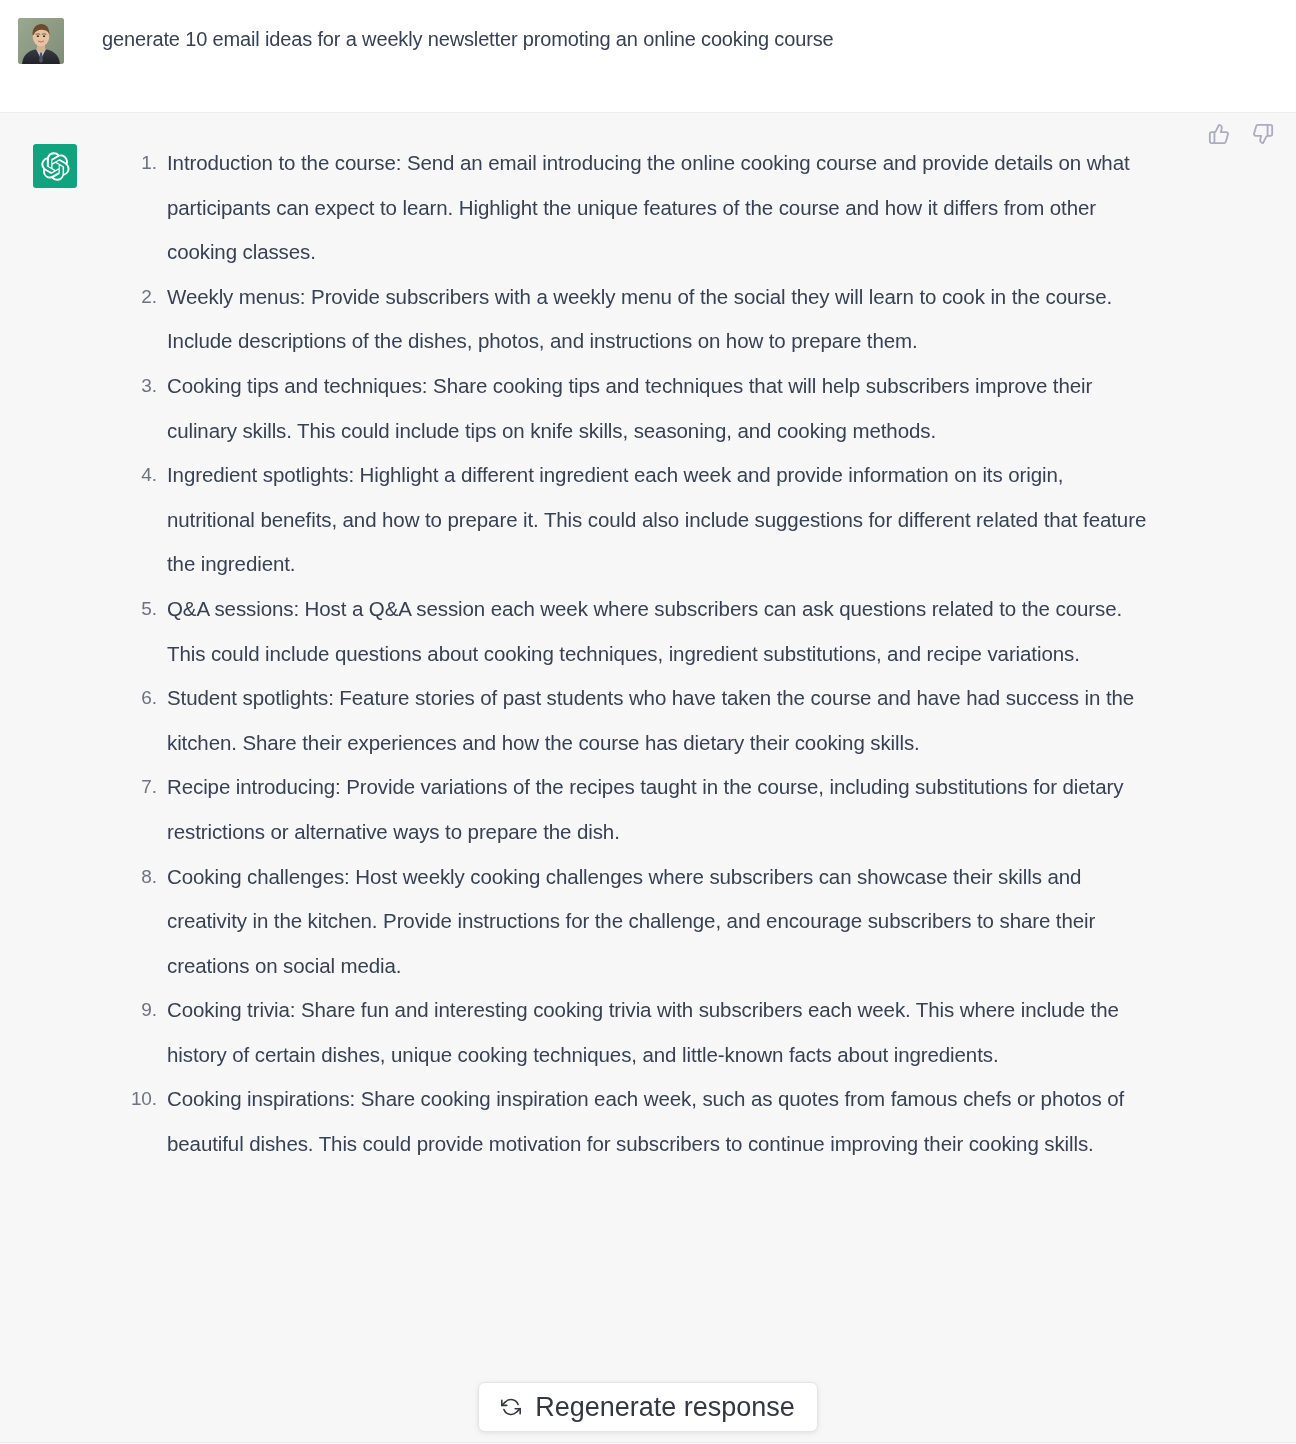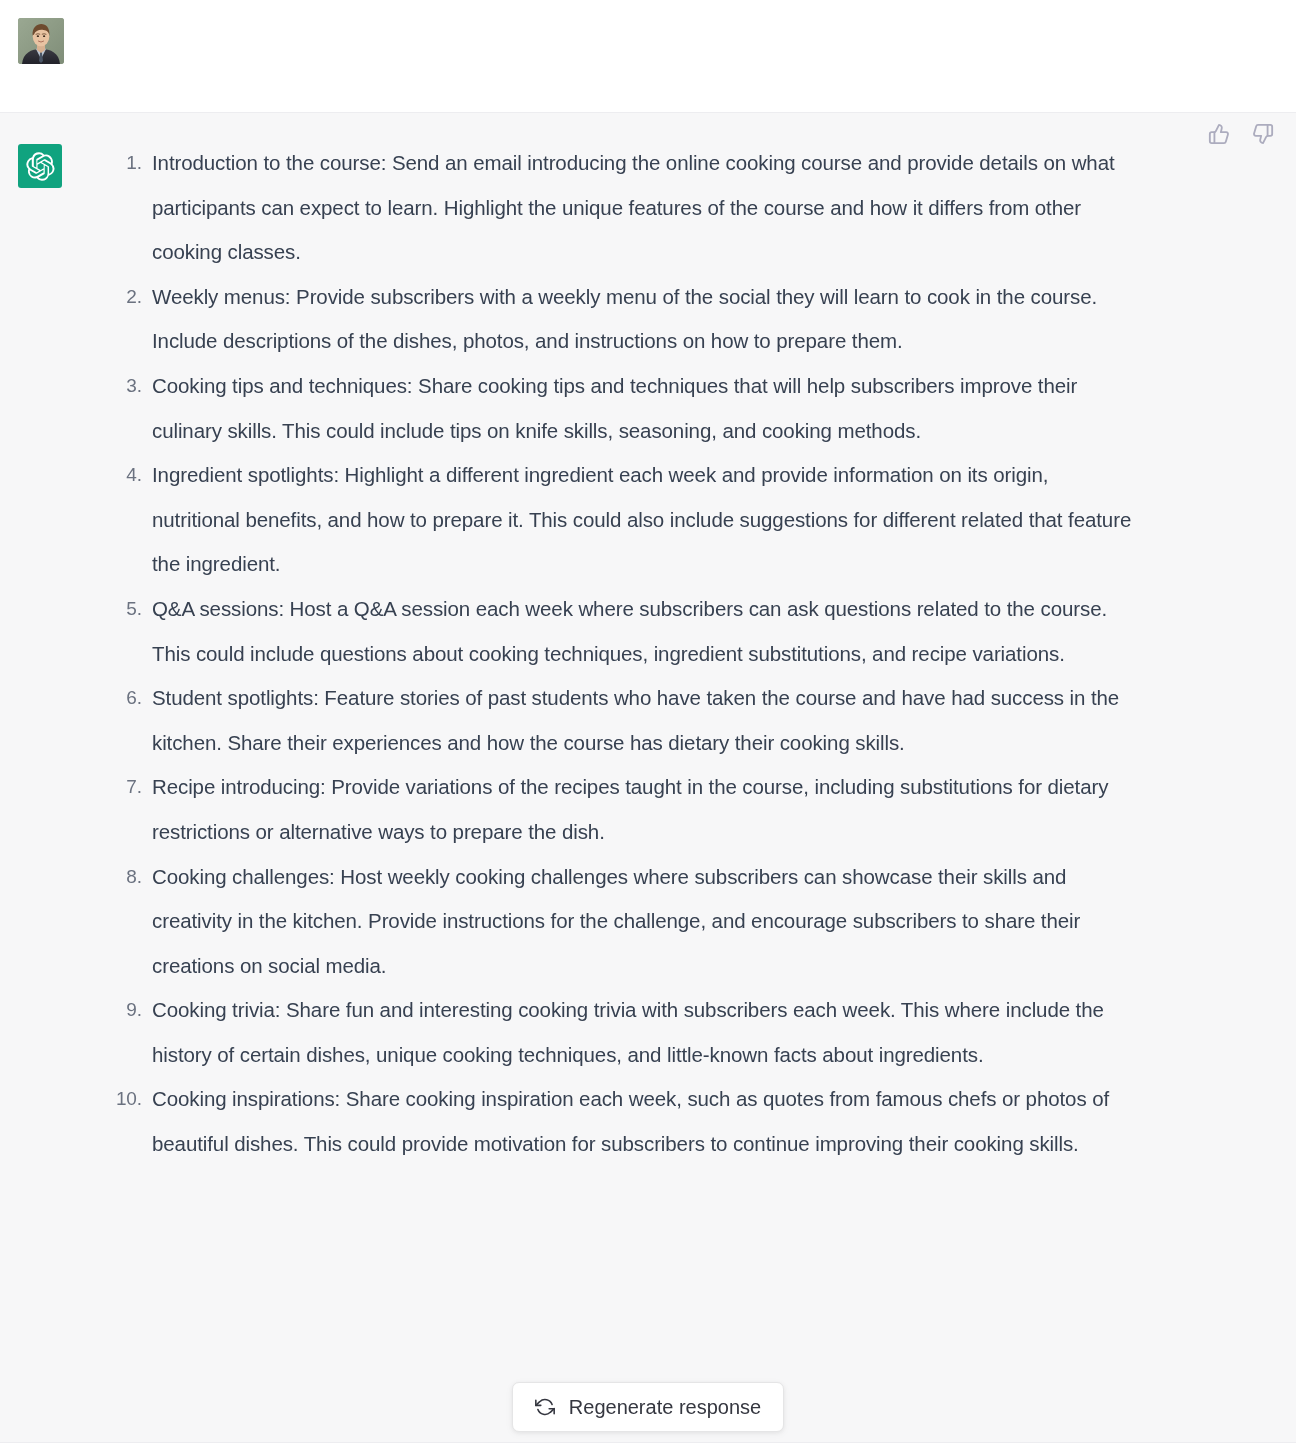--- a/index.html
+++ b/index.html
@@ -74,21 +74,21 @@
   
   .msg-assistant {
     background: #f7f7f8;
     border-bottom: 1px solid #ededf0;
     padding: 28px 0 0 0;
     min-height: 1330px;
     position: relative;
   }
 
   .msg-assistant .msg-inner {
-    padding-left: 18px;
+    padding-left: 33px;
   }
 
   .avatar-bot {
     width: 44px;
     height: 44px;
     min-width: 44px;
     border-radius: 3px;
     background: #10a37f;
     display: flex;
     align-items: center;
@@ -181,21 +181,21 @@
   }
 
   .regen-btn {
     display: inline-flex;
     align-items: center;
     gap: 14px;
     background: #ffffff;
     border: 1px solid #e5e5e6;
     border-radius: 7px;
     padding: 12px 22px;
-    font-size: 20px;
+    font-size: 27px;
     line-height: 24px;
     color: #353740;
     box-shadow: 0 1px 4px rgba(0,0,0,0.06), 0 2px 10px rgba(0,0,0,0.04);
     cursor: pointer;
     white-space: nowrap;
   }
 
   .regen-btn svg { width: 20px; height: 20px; display: block; flex: 0 0 auto; color: #353740; }
 </style>
 </head>
@@ -234,20 +234,21 @@
 
           <ellipse cx="19.9" cy="18.2" rx="1.15" ry="0.85" fill="#3b2a1c"></ellipse>
           <ellipse cx="26.1" cy="18.2" rx="1.15" ry="0.85" fill="#3b2a1c"></ellipse>
 
           <path d="M18 16.2 q1.9 -1 3.8 -0.1" stroke="#5a3c24" stroke-width="0.75" fill="none" stroke-linecap="round"></path>
           <path d="M24.2 16.1 q1.9 -0.9 3.8 0.1" stroke="#5a3c24" stroke-width="0.75" fill="none" stroke-linecap="round"></path>
 
           <path d="M20.4 23.2 q2.6 1.9 5.2 0" stroke="#a96b57" stroke-width="0.95" fill="none" stroke-linecap="round"></path>
         </svg>
       </div>
+      <div class="user-text">generate 10 email ideas for a weekly newsletter promoting an online cooking course</div>
     </div>
   </div>
 
   <div class="msg msg-assistant">
     <div class="msg-inner">
       <div class="avatar-bot">
         <svg viewBox="0 0 41 41" fill="#ffffff" xmlns="http://www.w3.org/2000/svg" aria-hidden="true">
           <path d="M37.532 16.87a9.963 9.963 0 0 0-.856-8.184 10.078 10.078 0 0 0-10.855-4.835A9.965 9.965 0 0 0 18.306.5a10.079 10.079 0 0 0-9.614 6.977 9.967 9.967 0 0 0-6.664 4.834 10.08 10.08 0 0 0 1.24 11.817 9.965 9.965 0 0 0 .856 8.185 10.079 10.079 0 0 0 10.855 4.835 9.965 9.965 0 0 0 7.516 3.35 10.078 10.078 0 0 0 9.617-6.981 9.967 9.967 0 0 0 6.663-4.834 10.079 10.079 0 0 0-1.243-11.813ZM22.498 37.886a7.474 7.474 0 0 1-4.799-1.735c.61.083.119-.32.164-.068l7.967-4.6a1.294 1.294 0 0 0 .655-1.134V19.054l3.366 1.945a.12.12 0 0 1 .65.092v9.299a7.505 7.505 0 0 1-7.502 7.496ZM6.392 31.006a7.471 7.471 0 0 1-.894-5.023c.6.036.162.099.228.137l7.967 4.6a1.297 1.297 0 0 0 1.308 0l9.724-5.614v3.888a.12.12 0 0 1-.48.103l-8.051 4.649a7.504 7.504 0 0 1-10.245-2.74ZM4.297 13.62A7.469 7.469 0 0 1 8.2 10.333c0 .77.0 .213.0 .295v9.201a1.294 1.294 0 0 0 .654 1.132l9.723 5.614-3.366 1.944a.12.12 0 0 1-.114.0l-8.055-4.652a7.504 7.504 0 0 1-2.745-10.247Zm27.658 6.437-9.724-5.615 3.367-1.943a.12.12 0 0 1 .113-.01l8.055 4.648a7.498 7.498 0 0 1-1.158 13.528v-9.476a1.293 1.293 0 0 0-.653-1.132Zm3.35-5.043c-.059-.037-.162-.099-.228-.137l-7.967-4.6a1.298 1.298 0 0 0-1.308 0l-9.723 5.614v-3.888a.12.12 0 0 1 .048-.102l8.05-4.645a7.497 7.497 0 0 1 11.13 7.76h-.002ZM14.5 21.947l-3.367-1.945a.12.12 0 0 1-.065-.093v-9.299a7.497 7.497 0 0 1 12.293-5.756 6.94 6.94 0 0 0-.163.09l-7.968 4.6a1.294 1.294 0 0 0-.655 1.134l-.008 11.269h-.067Zm1.829-3.943 4.33-2.501 4.332 2.5v5l-4.331 2.5-4.331-2.5v-5Z"></path>
         </svg>
       </div>

